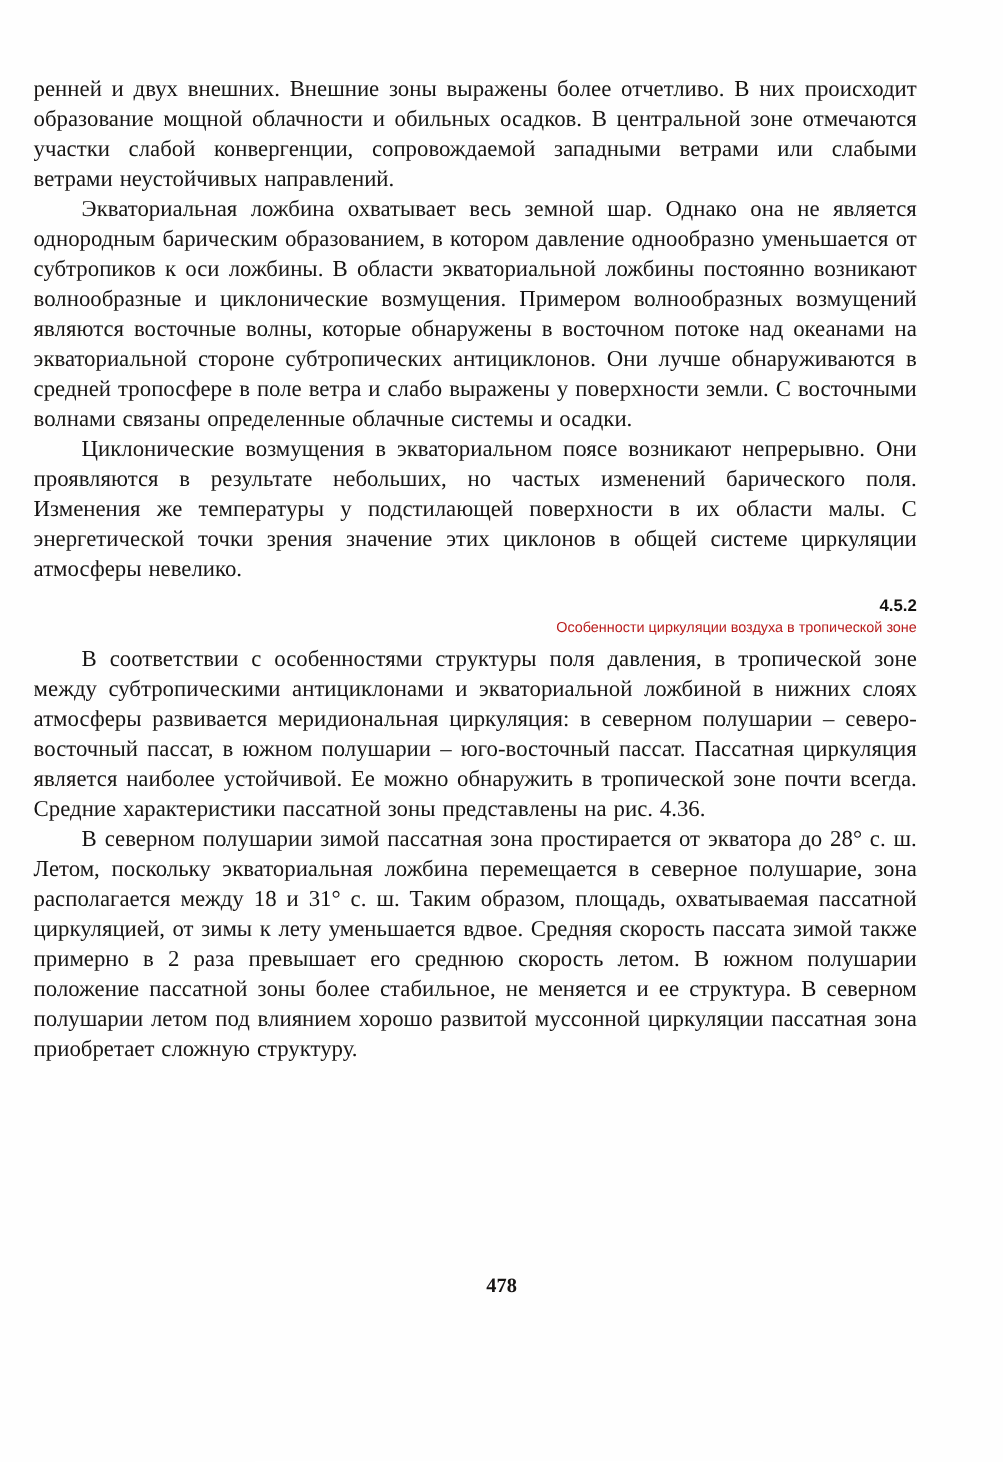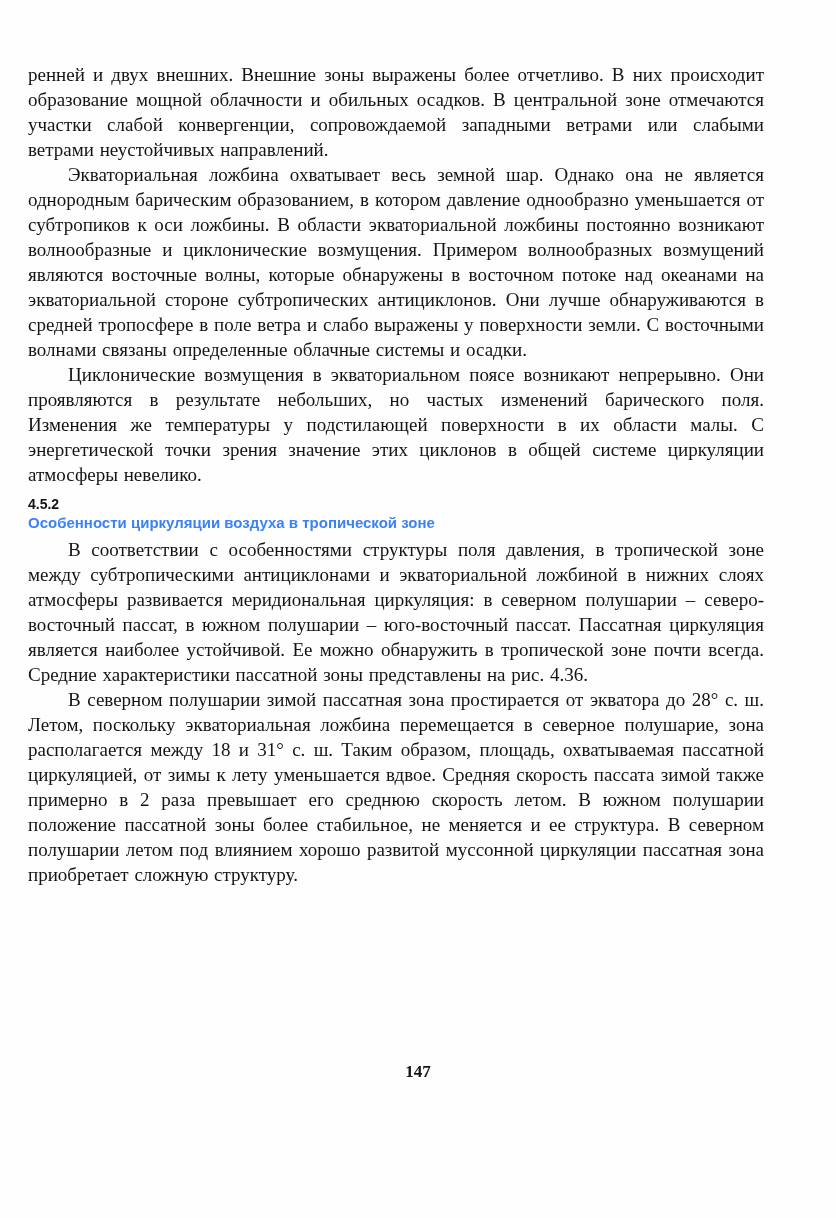--- a/index.html
+++ b/index.html
@@ -25,34 +25,35 @@
     line-height: 25px;
     text-align: justify;
     text-indent: 40px;
     word-spacing: 1px;
   }
   .para.no-indent {
     text-indent: 0;
   }
   .section-heading {
     margin: 8px 0 4px 0;
+    text-align: right;
   }
   .section-number {
     font-family: "Liberation Sans", "DejaVu Sans", sans-serif;
     font-weight: bold;
     font-size: 14px;
     line-height: 18px;
     color: #141210;
   }
   .section-title {
     font-family: "Liberation Sans", "DejaVu Sans", sans-serif;
-    font-weight: bold;
-    font-size: 15px;
+    font-weight: normal;
+    font-size: 12px;
     line-height: 20px;
-    color: #3b82f6;
+    color: #b91c1c;
   }
   .page-number {
     position: absolute;
     left: 0;
     right: 0;
     top: 1062px;
     text-align: center;
     font-size: 17px;
     font-weight: bold;
     font-family: "Liberation Serif", "DejaVu Serif", serif;
@@ -72,15 +73,15 @@
 
   <div class="section-heading">
     <div class="section-number">4.5.2</div>
     <div class="section-title">Особенности циркуляции воздуха в тропической зоне</div>
   </div>
 
   <p class="para">В соответствии с особенностями структуры поля давления, в тропической зоне между субтропическими антициклонами и экваториальной ложбиной в нижних слоях атмосферы развивается меридиональная циркуляция: в северном полушарии – северо-восточный пассат, в южном полушарии – юго-восточный пассат. Пассатная циркуляция является наиболее устойчивой. Ее можно обнаружить в тропической зоне почти всегда. Средние характеристики пассатной зоны представлены на рис. 4.36.</p>
 
   <p class="para">В северном полушарии зимой пассатная зона простирается от экватора до 28° с. ш. Летом, поскольку экваториальная ложбина перемещается в северное полушарие, зона располагается между 18 и 31° с. ш. Таким образом, площадь, охватываемая пассатной циркуляцией, от зимы к лету уменьшается вдвое. Средняя скорость пассата зимой также примерно в 2 раза превышает его среднюю скорость летом. В южном полушарии положение пассатной зоны более стабильное, не меняется и ее структура. В северном полушарии летом под влиянием хорошо развитой муссонной циркуляции пассатная зона приобретает сложную структуру.</p>
 
-  <div class="page-number">147</div>
+  <div class="page-number">478</div>
 
 </div>
 
 </body></html>

